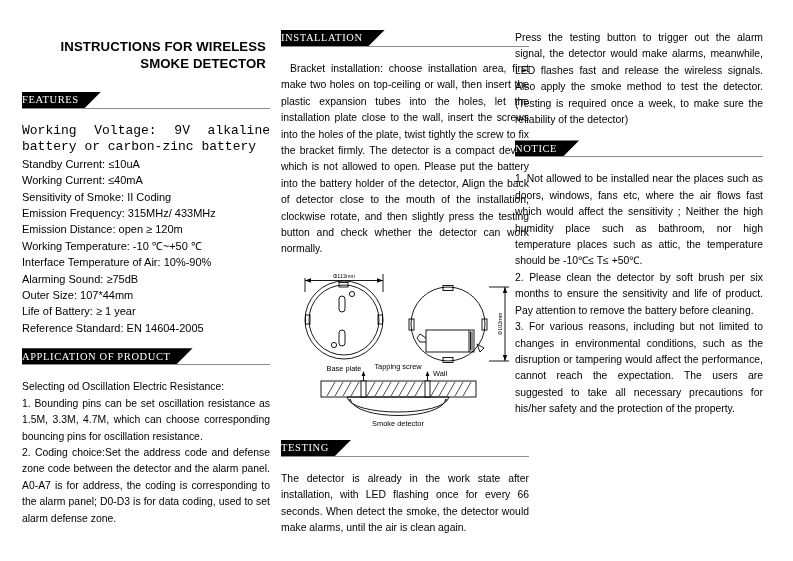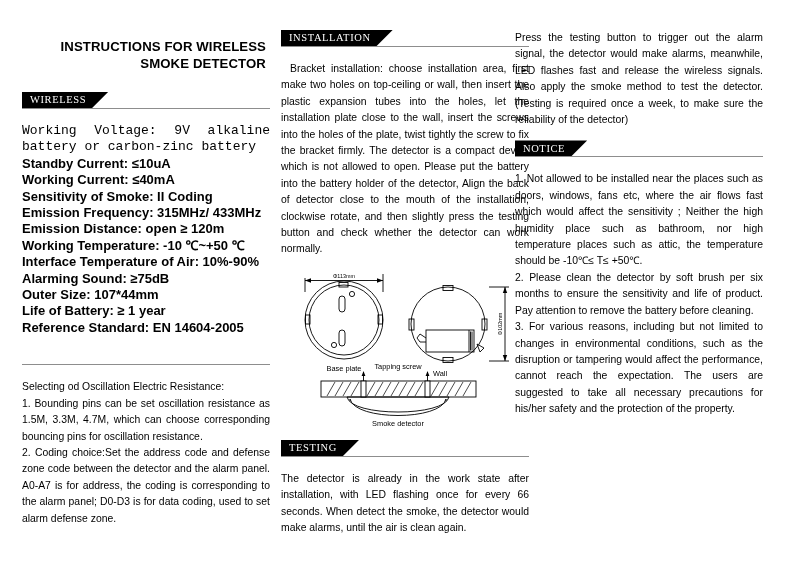--- a/index.html
+++ b/index.html
@@ -49,21 +49,20 @@
     height: 17px;
     margin-bottom: 7px;
   }
   .banner .tagshape {
     position: absolute;
     left: 0; top: 0;
     height: 17px;
     background: #000;
     display: flex;
     align-items: center;
-    padding-left: 8px;
     padding-right: 22px;
     box-sizing: border-box;
     -webkit-clip-path: polygon(0 0, 100% 0, calc(100% - 17px) 100%, 0 100%);
     clip-path: polygon(0 0, 100% 0, calc(100% - 17px) 100%, 0 100%);
   }
   .banner .tagtext {
     color: #ffffff;
     font-family: "Liberation Serif", serif;
     font-size: 10.5px;
     letter-spacing: 0.6px;
@@ -86,24 +85,23 @@
     text-align: justify;
     margin: 0;
   }
   .para.serif {
     font-family: Liberation Mono, monospace;
     font-size: 13px;
   }
   .para.indent { text-indent: 9px; }
   .spec-line {
     font-family: "Liberation Sans", sans-serif;
-    font-size: 13px;
+    font-size: 11px;
     line-height: 16.4px;
     white-space: nowrap;
-    font-weight: bold;
   }
   .gap-sm { height: 7px; }
   .gap-md { height: 12px; }
   .gap-lg { height: 20px; }
 
   
   .diagram {
     margin-top: 10px;
     margin-bottom: 12px;
   }
@@ -118,21 +116,21 @@
 
     <div class="doc-title">
       <span>INSTRUCTIONS FOR WIRELESS</span><br>
       <span>SMOKE DETECTOR</span>
     </div>
 
     <div class="gap-lg"></div>
 
     <div class="banner">
       <div class="tagshape">
-        <span class="tagtext">WIRELESS</span>
+        <span class="tagtext">FEATURES</span>
       </div>
       <div class="rule"></div>
     </div>
 
     <div class="gap-sm"></div>
 
     <p class="para serif">Working Voltage: 9V alkaline battery or carbon-zinc battery</p>
 
     <div class="spec-line">Standby Current: ≤10uA</div>
     <div class="spec-line">Working Current: ≤40mA</div>
@@ -142,20 +140,23 @@
     <div class="spec-line">Working Temperature: -10 ℃~+50 ℃</div>
     <div class="spec-line">Interface Temperature of Air: 10%-90%</div>
     <div class="spec-line">Alarming Sound: ≥75dB</div>
     <div class="spec-line">Outer Size: 107*44mm</div>
     <div class="spec-line">Life of Battery: ≥ 1 year</div>
     <div class="spec-line">Reference Standard: EN 14604-2005</div>
 
     <div class="gap-md"></div>
 
     <div class="banner">
+      <div class="tagshape">
+        <span class="tagtext">APPLICATION OF PRODUCT</span>
+      </div>
       <div class="rule"></div>
     </div>
 
     <div class="gap-sm"></div>
 
     <p class="para">Selecting od Oscillation Electric Resistance:</p>
     <p class="para">1. Bounding pins can be set oscillation resistance as 1.5M, 3.3M, 4.7M, which can choose corresponding bouncing pins for oscillation resistance.</p>
     <p class="para">2. Coding choice:Set the address code and defense zone code between the detector and the alarm panel. A0-A7 is for address, the coding is corresponding to the alarm panel; D0-D3 is for data coding, used to set alarm defense zone.</p>
 
   </div>

